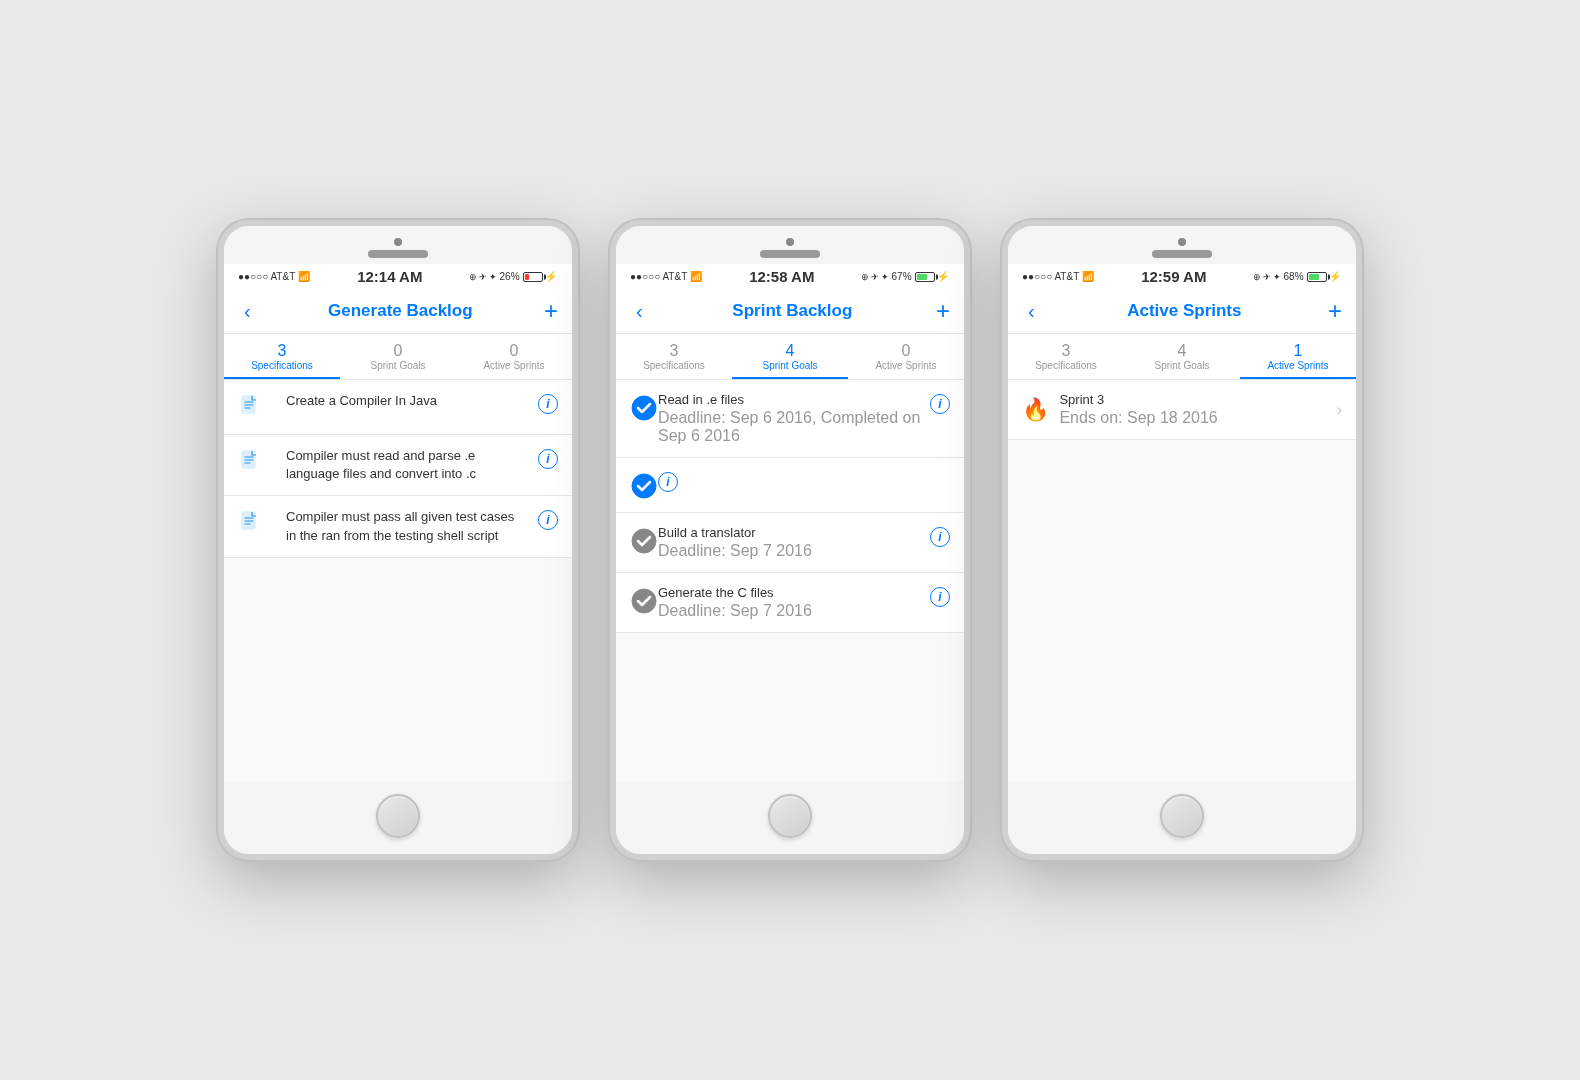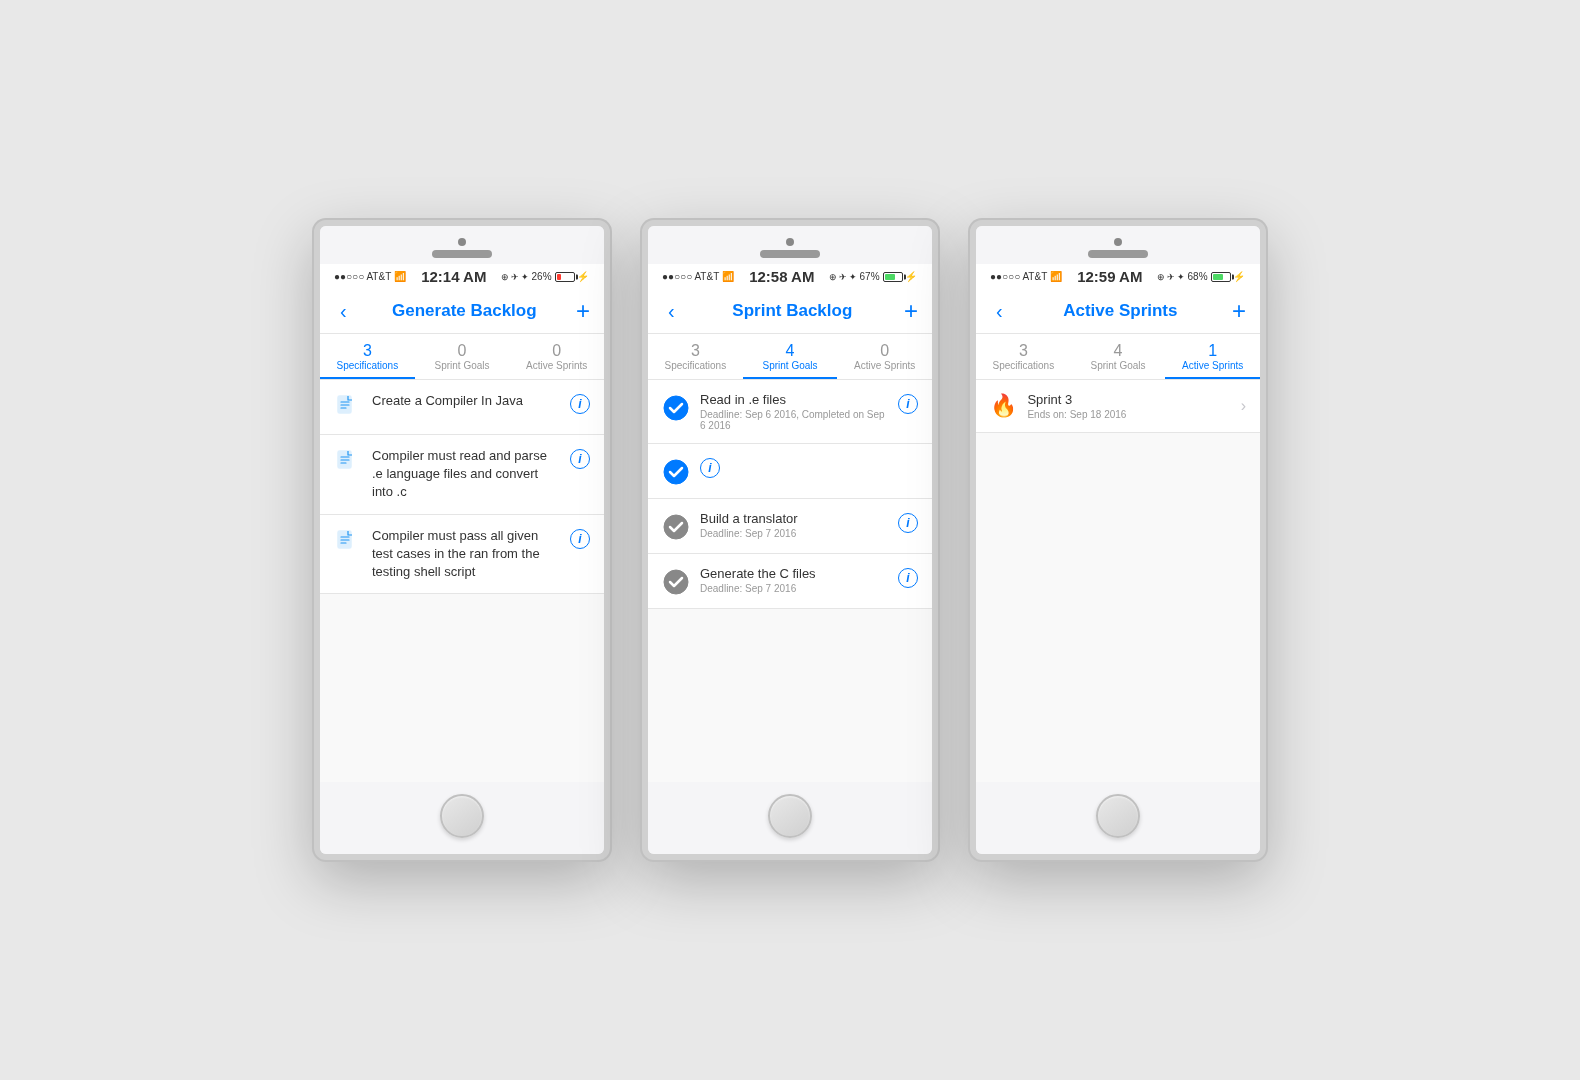--- a/index.html
+++ b/index.html
@@ -9,24 +9,24 @@
       justify-content: center;
       align-items: center;
       min-height: 100vh;
       font-family: -apple-system, 'Helvetica Neue', Arial, sans-serif;
       gap: 32px;
       padding: 40px 20px;
     }
 
     
     .phone {
-      width: 296px;
+      width: 360px;
       min-height: 640px;
       background: #f5f5f7;
-      border-radius: 12px;
+      border-radius: 31px;
       border: 6px solid #d0d0d0;
       box-shadow:
         0 0 0 2px #c0c0c0,
         0 20px 60px rgba(0,0,0,0.25),
         inset 0 0 0 2px #e8e8e8;
       display: flex;
       flex-direction: column;
       overflow: hidden;
       position: relative;
     }
@@ -168,21 +168,21 @@
       background: #f9f9f9;
     }
 
     
     .list-item {
       display: flex;
       align-items: flex-start;
       padding: 12px 14px;
       background: white;
       border-bottom: 1px solid #e5e5e5;
-      gap: 10px;
+      gap: 20px;
     }
     .item-icon {
       flex-shrink: 0;
       width: 28px;
       height: 28px;
       margin-top: 2px;
     }
     .item-text {
       flex: 1;
       font-size: 13px;
@@ -206,41 +206,40 @@
       margin-top: 2px;
     }
 
     
     .sprint-item {
       display: flex;
       align-items: flex-start;
       padding: 12px 14px;
       background: white;
       border-bottom: 1px solid #e5e5e5;
-      gap: 10px;
     }
     .sprint-icon {
       flex-shrink: 0;
       width: 28px;
       height: 28px;
       margin-top: 2px;
       display: flex;
       align-items: center;
       justify-content: center;
     }
     .sprint-text-block {
       flex: 1;
     }
     .sprint-title {
       font-size: 13px;
       color: #333;
       font-weight: 400;
     }
     .sprint-subtitle {
-      font-size: 10px;
+      font-size: 16px;
       color: #999;
       margin-top: 2px;
     }
 
     
     .active-sprint-item {
       display: flex;
       align-items: center;
       padding: 12px 14px;
       background: white;

